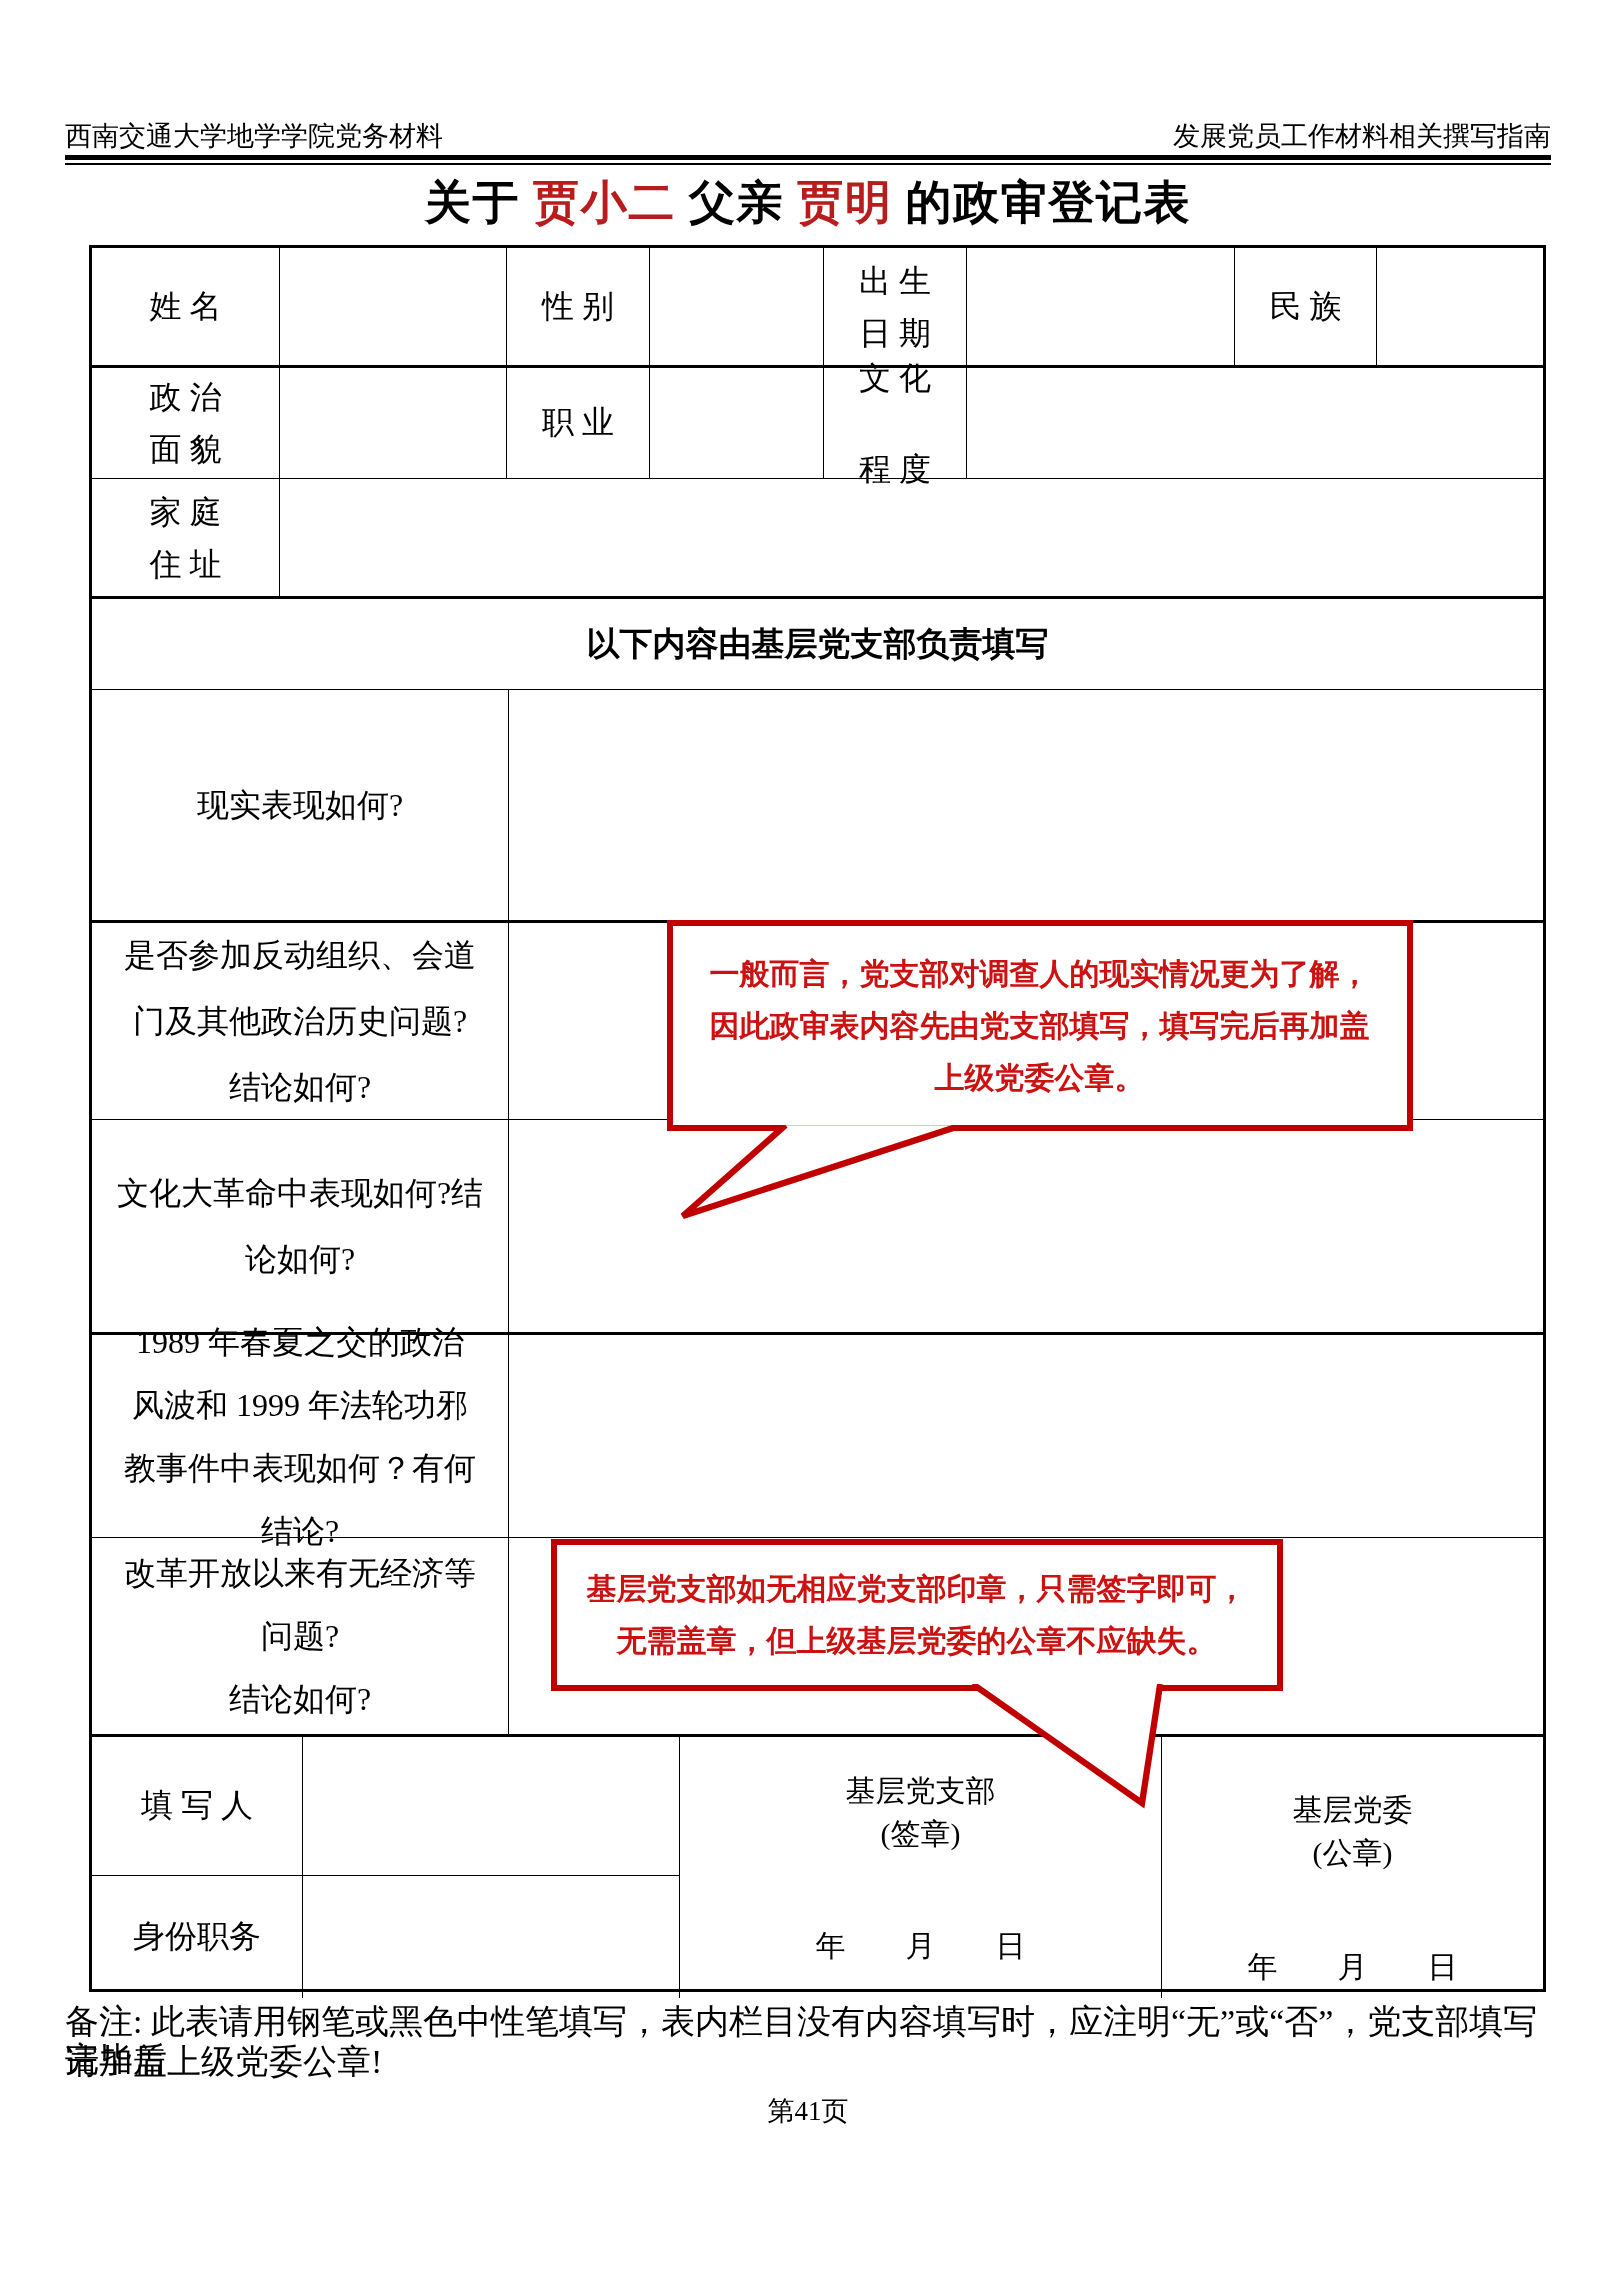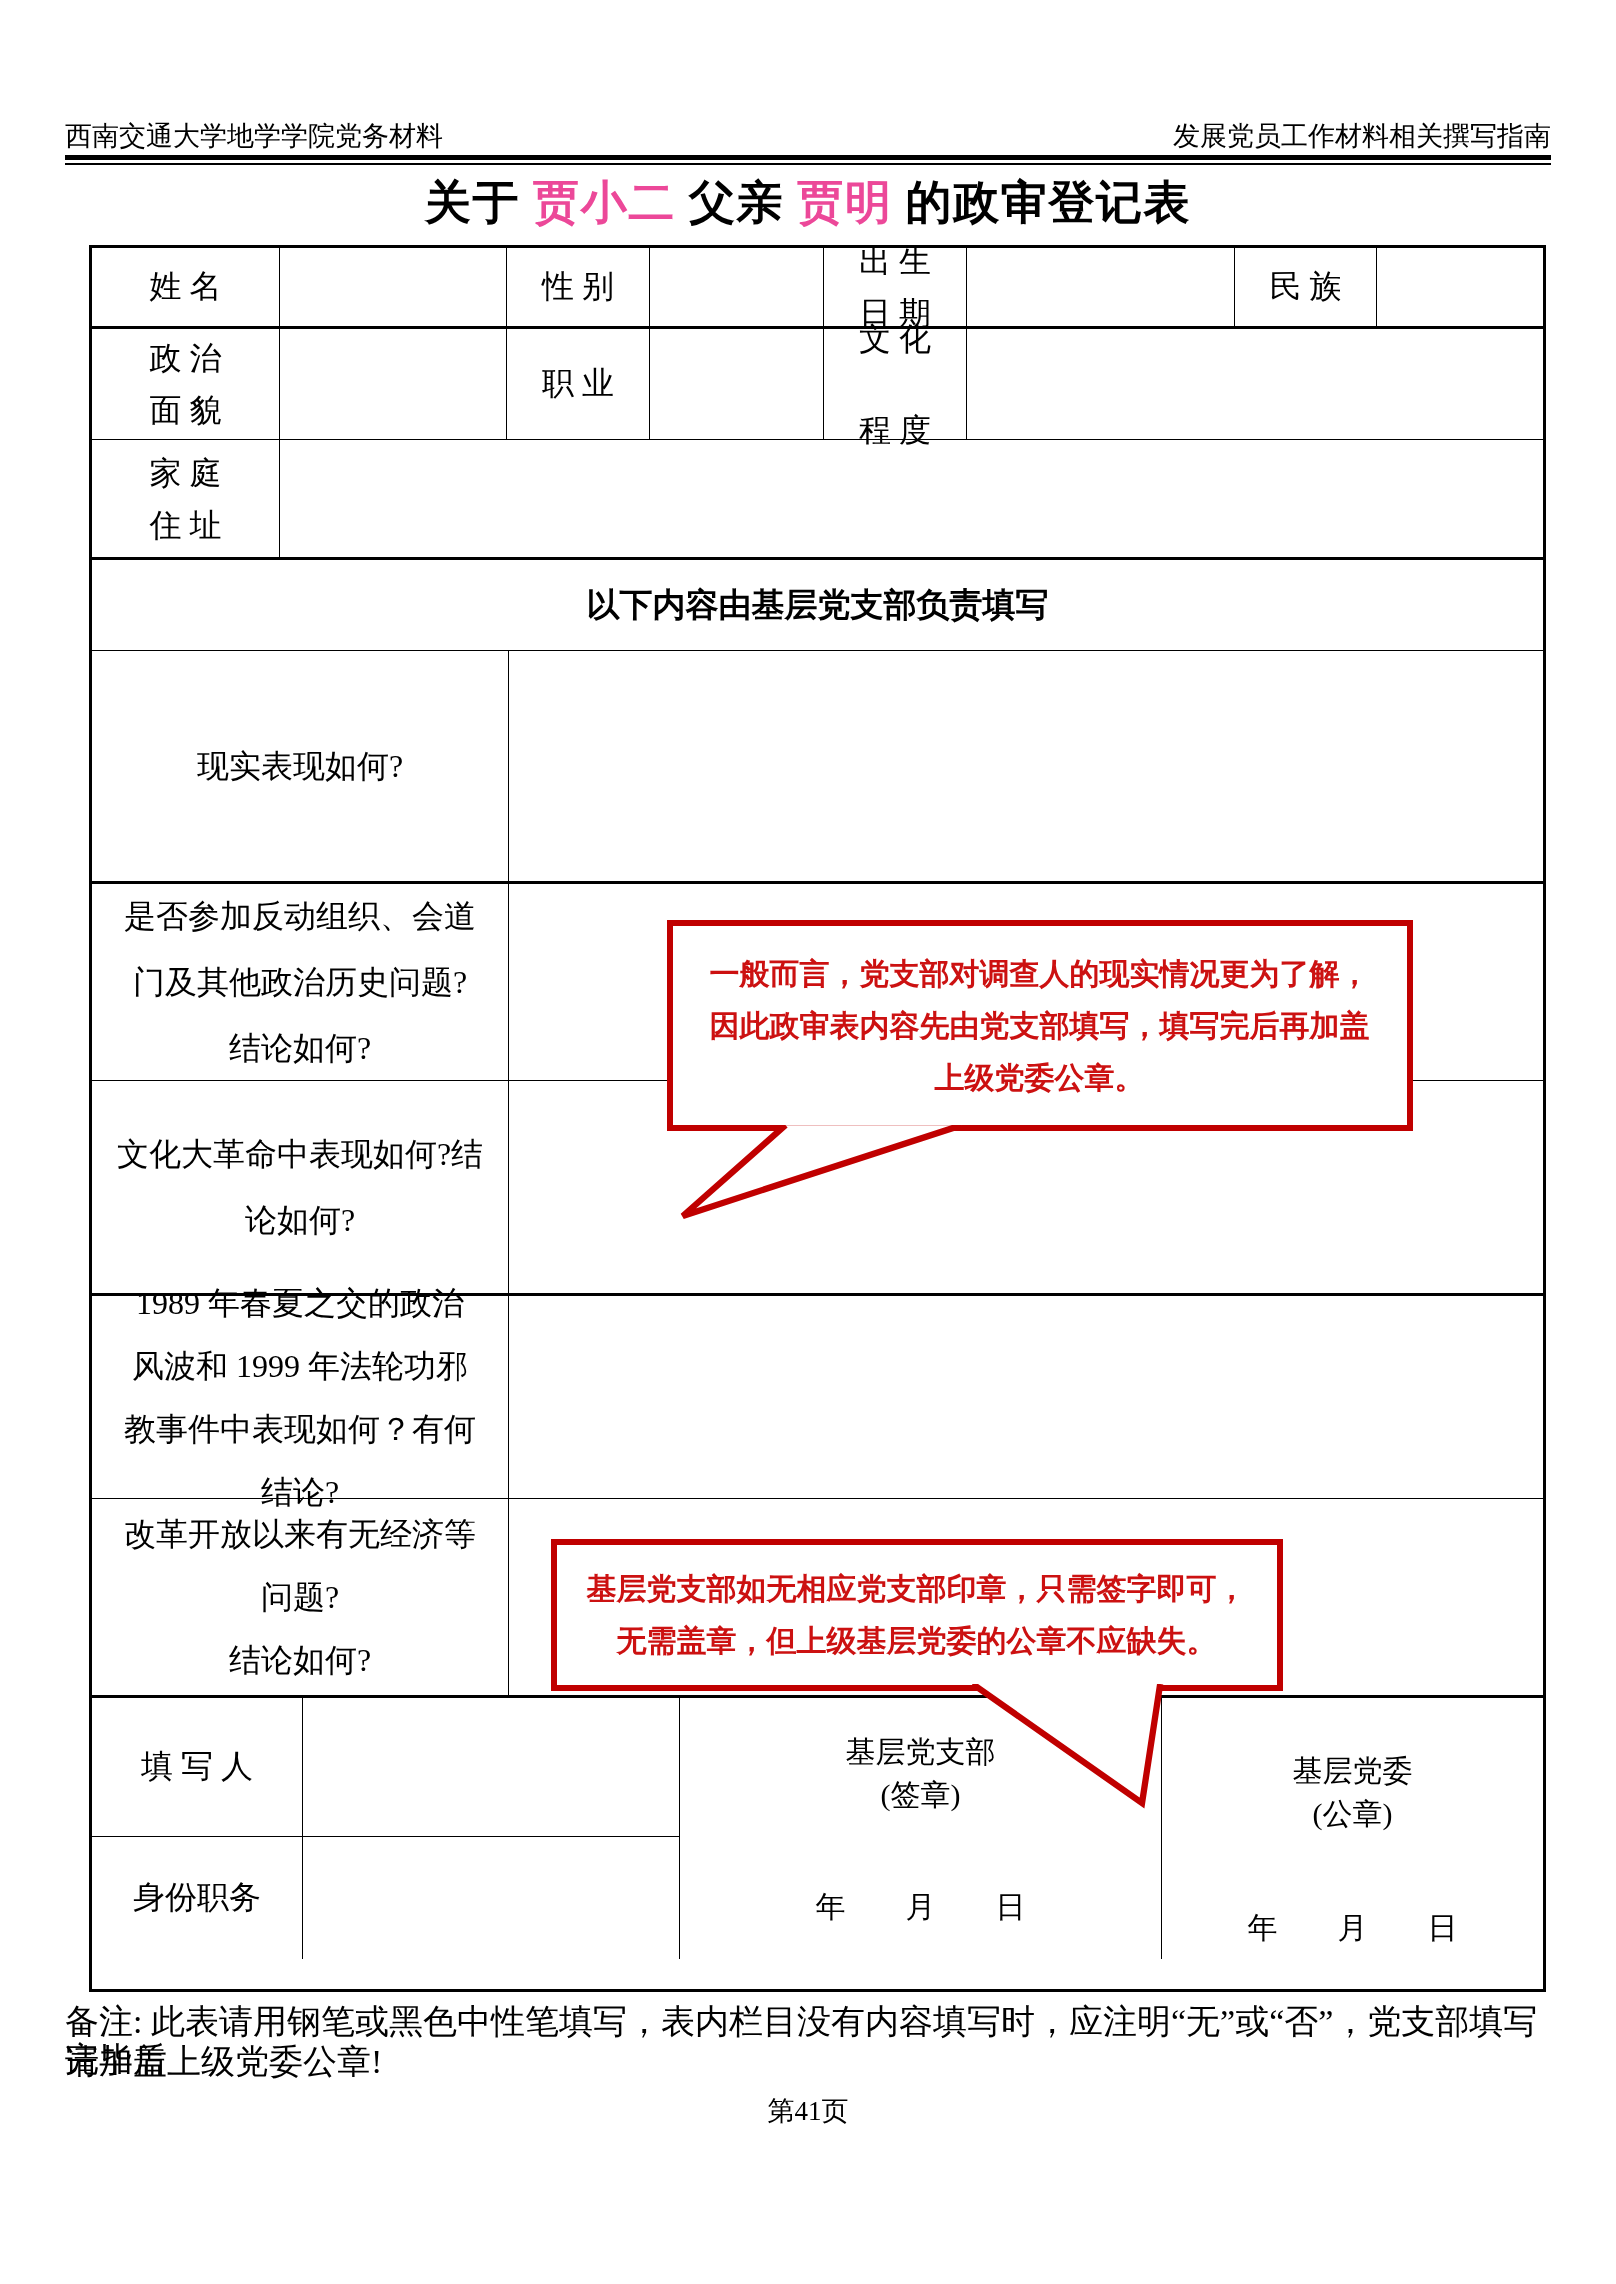--- a/index.html
+++ b/index.html
@@ -11,21 +11,21 @@
   .hdr-text{position:absolute;top:118px;font-size:27px;}
   .hdr-left{left:65px;}
   .hdr-right{right:65px;}
   .hdr-rule{position:absolute;left:65px;right:65px;top:155px;height:4.7px;background:#000;}
   .hdr-rule-thin{position:absolute;left:65px;right:65px;top:163px;height:1.6px;background:#000;}
   
   .doc-title{
     position:absolute;left:0;top:172px;width:100%;text-align:center;
     font-size:46px;font-weight:bold;letter-spacing:1.6px;
   }
-  .green{color:#ec4899;}
+  .green{color:#b91c1c;}
   
   .form-table{
     position:absolute;left:89px;top:245px;width:1457px;height:1747px;
     border:3.2px solid #000;box-sizing:border-box;background:#fff;z-index:1;
   }
   .row{display:flex;width:100%;box-sizing:border-box;}
   .bt2{border-top:1.6px solid #000;}
   .bt4{border-top:3.2px solid #000;}
   .cell{
     border-right:1.6px solid #000;box-sizing:border-box;
@@ -78,21 +78,21 @@
 
 <div class="hdr-text hdr-left">西南交通大学地学学院党务材料</div>
 <div class="hdr-text hdr-right">发展党员工作材料相关撰写指南</div>
 <div class="hdr-rule"></div>
 <div class="hdr-rule-thin"></div>
 
 <div class="doc-title"><span>关于 </span><span class="green">贾小二</span><span> 父亲 </span><span class="green">贾明</span><span> 的政审登记表</span></div>
 
 <div class="form-table">
 
-  <div class="row" style="height:78px;">
+  <div class="row" style="height:117px;">
     <div class="cell" style="width:188px;">
         <span>姓 名</span>
       </div>
     <div class="cell" style="width:227px;"></div>
     <div class="cell" style="width:143px;">
         <span>性 别</span>
       </div>
     <div class="cell" style="width:174px;"></div>
     <div class="cell" style="width:143px;">
       <div class="lbl-line">出 生</div>

